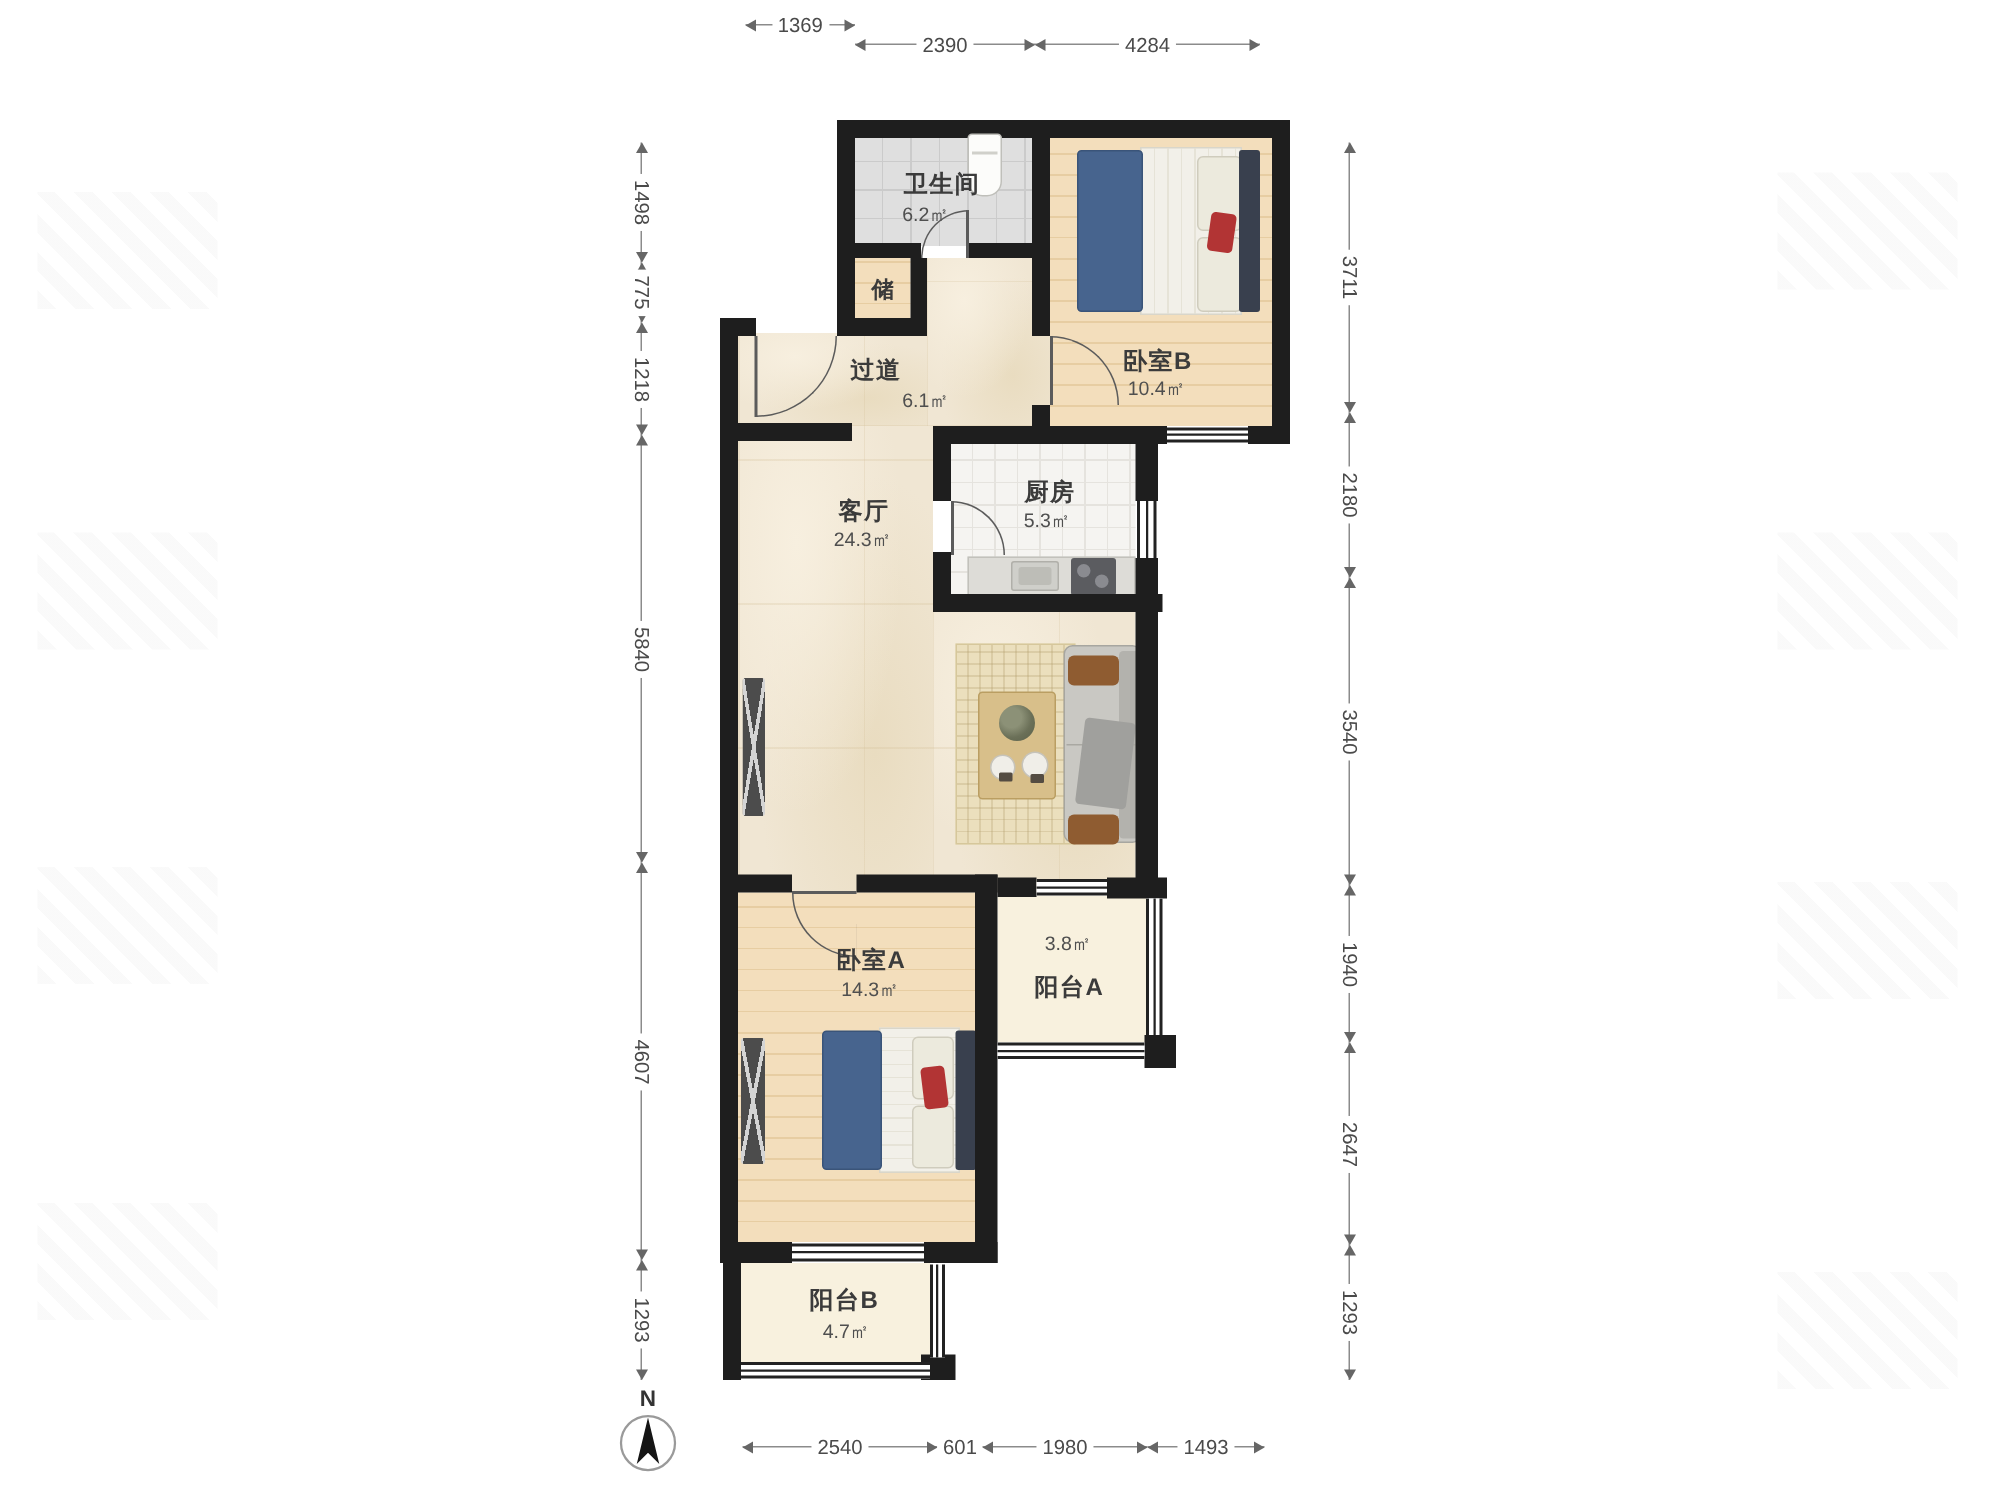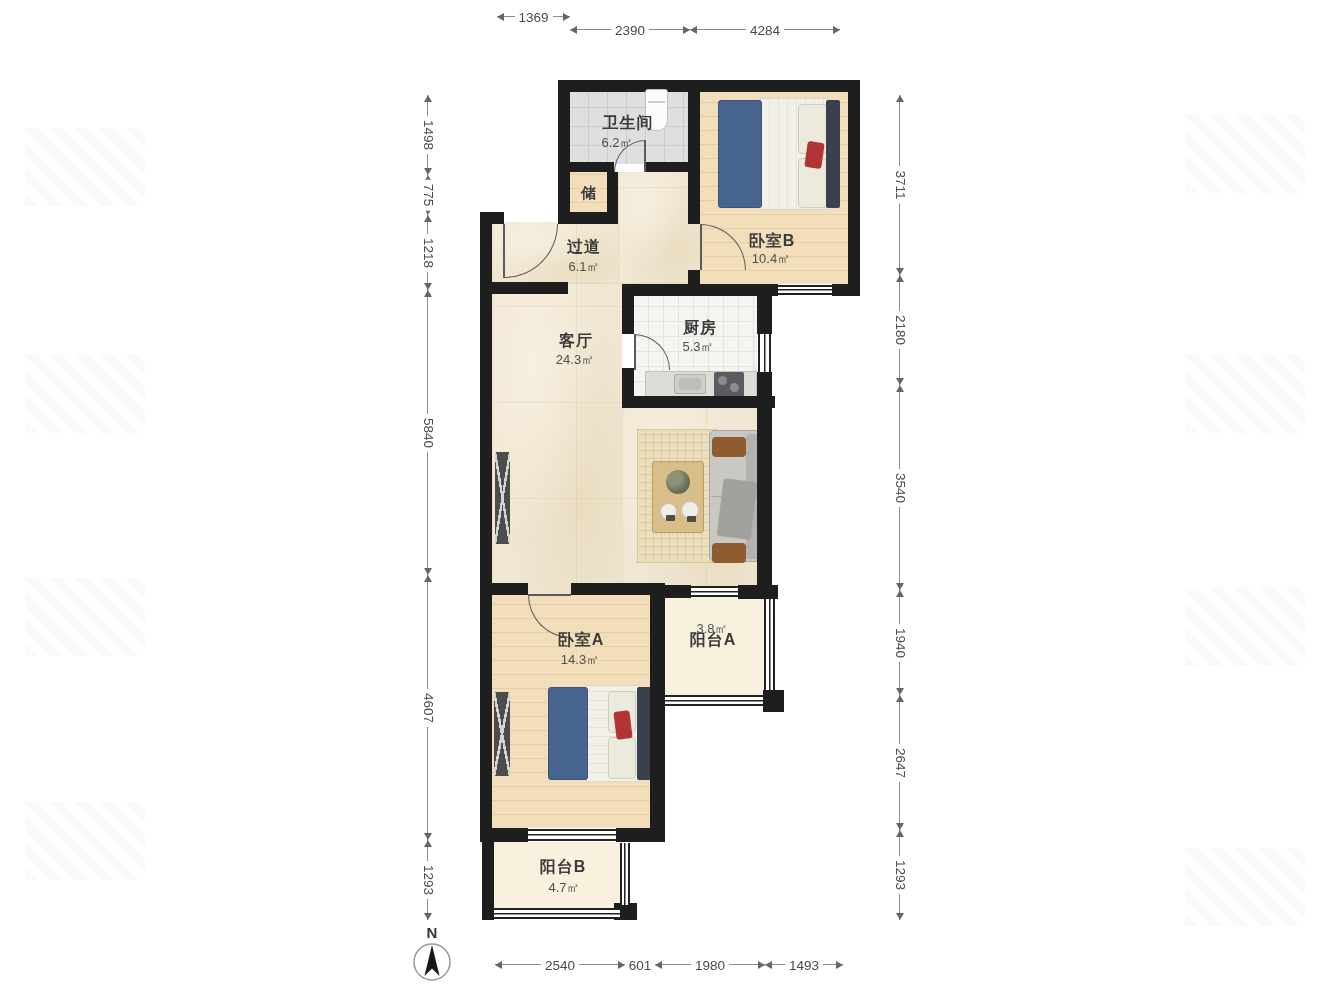--- a/index.html
+++ b/index.html
@@ -180,30 +180,30 @@
   <div class="arc" style="left:528px;top:595px;width:43px;height:43px;border-left-width:1.5px;border-bottom-width:1.5px;border-bottom-left-radius:100% 100%"></div>
   <div class="leaf" style="left:528px;top:594px;width:43px;height:2px"></div>
 
   <div class="fx" style="left:645px;top:89px;width:23px;height:42px;background:#fcfcfa;border:1.5px solid #bfbfba;border-radius:3px 3px 10px 10px"></div>
   <div class="fx" style="left:648px;top:101px;width:17px;height:2px;background:#d0d0ca"></div>
 
   <div class="rn" style="left:628px;top:113px">卫生间</div>
   <div class="ra" style="left:617px;top:134px">6.2㎡</div>
   <div class="rn" style="left:589px;top:184px;font-size:15px">储</div>
   <div class="rn" style="left:584px;top:237px">过道</div>
-  <div class="ra" style="left:584px;top:258px">6.1㎡</div>
+  <div class="ra" style="left:617px;top:258px">6.1㎡</div>
   <div class="rn" style="left:772px;top:231px">卧室B</div>
   <div class="ra" style="left:771px;top:250px">10.4㎡</div>
   <div class="rn" style="left:700px;top:318px">厨房</div>
   <div class="ra" style="left:698px;top:338px">5.3㎡</div>
   <div class="rn" style="left:576px;top:331px">客厅</div>
   <div class="ra" style="left:575px;top:351px">24.3㎡</div>
   <div class="rn" style="left:581px;top:630px">卧室A</div>
   <div class="ra" style="left:580px;top:651px">14.3㎡</div>
-  <div class="rn" style="left:713px;top:630px">阳台A</div>
+  <div class="rn" style="left:713px;top:648px">阳台A</div>
   <div class="ra" style="left:712px;top:620px">3.8㎡</div>
   <div class="rn" style="left:563px;top:857px">阳台B</div>
   <div class="ra" style="left:564px;top:879px">4.7㎡</div>
 
   <div class="dim dim-h" style="left:497px;top:11px;width:73px">
     <i class="ln"></i>
       <i class="ah ah-l"></i>
       <i class="ah ah-r"></i>
     <span class="dlbl">1369</span>
   </div>

